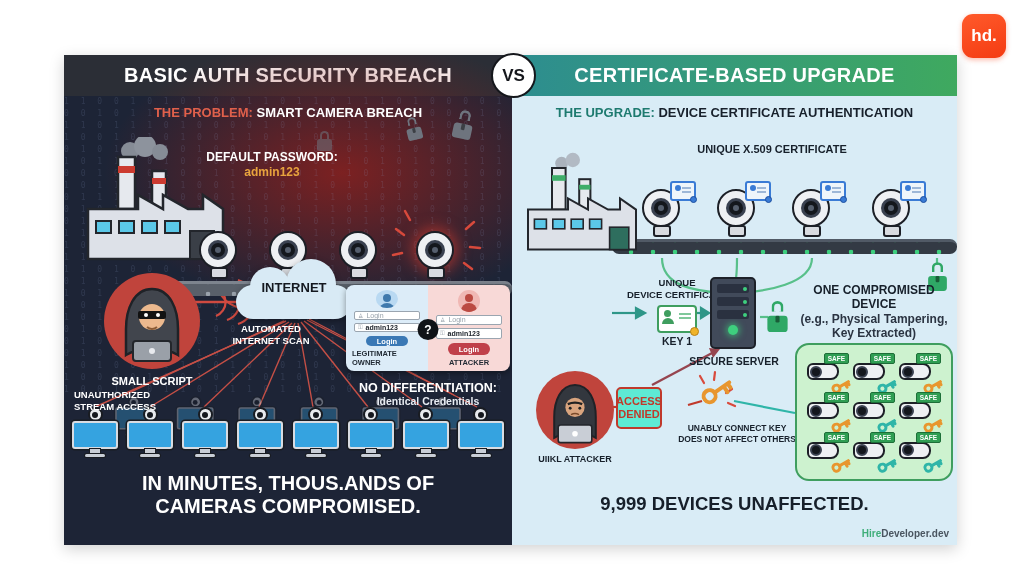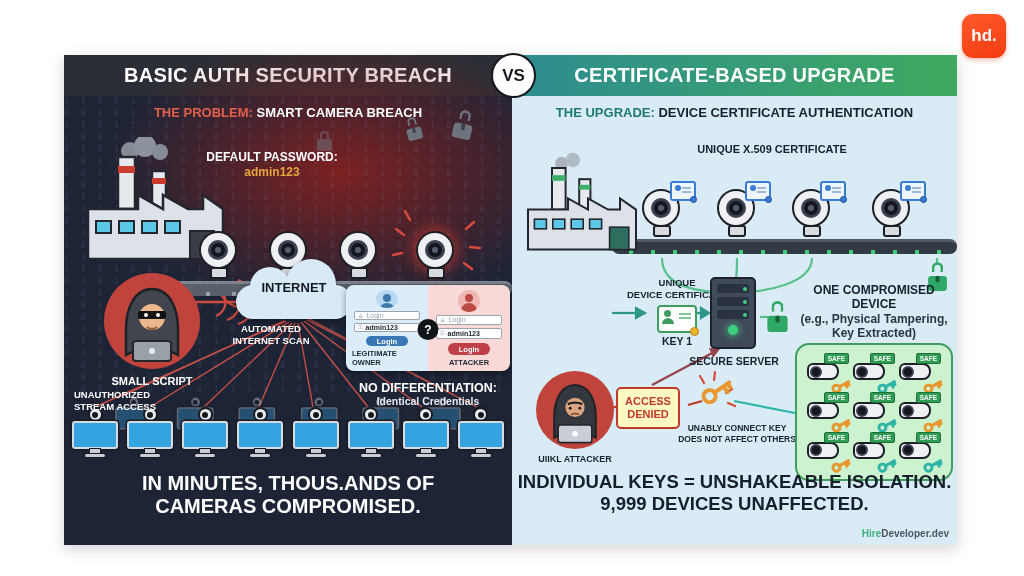--- a/index.html
+++ b/index.html
@@ -169,21 +169,21 @@
   .server .slot::after { content:""; position:absolute; right:2px; top:2.5px; width:4px; height:4px; border-radius:50%; background:#3ecf7e; }
   .server .led { width:10px; height:10px; border-radius:50%; background:#3ecf7e; margin:6px auto 0;
                  box-shadow:0 0 6px 2px rgba(62,207,126,.6); }
   .server-label { position:absolute; left:170px; top:300px; width:104px; text-align:center;
                   font-weight:bold; font-size:10.5px; color:#17202b; z-index:5; }
 
   .compromised { position:absolute; left:282px; top:228px; width:160px; text-align:center; z-index:5; }
   .compromised .b { font-weight:bold; font-size:12px; color:#17202b; }
   .compromised .s { font-weight:bold; font-size:12px; color:#2b3442; margin:1px 6px; }
 
-  .access-denied { position:absolute; left:104px; top:332px; width:64px; height:42px; background:#fef9c3;
+  .access-denied { position:absolute; left:104px; top:332px; width:46px; height:42px; background:#5eead4;
                    border:2px solid #c0392b; border-radius:5px; display:flex; flex-direction:column;
                    align-items:center; justify-content:center; z-index:6;
                    color:#c0392b; font-weight:bold; font-size:11px; line-height:1.15; }
 
   .key-glyph { position:absolute; z-index:6; }
   .unably { position:absolute; left:160px; top:368px; width:130px; text-align:center; font-weight:bold;
             font-size:8.5px; color:#17202b; line-height:1.3; z-index:5; }
 
   .safe-grid { position:absolute; left:283px; top:288px; width:158px; height:138px; background:#cdf2cf;
                border:2.5px solid #3f9e5f; border-radius:14px; z-index:5;
@@ -792,21 +792,20 @@
           </div>
           <div class="safe-badge">SAFE</div>
           <svg style="position:absolute;right:-2px;bottom:-3px;transform:rotate(-30deg);" width="20" height="12" viewBox="0 0 34 20">
             <circle cx="8" cy="10" r="6" fill="none" stroke="#2fb5a8" stroke-width="5"></circle>
             <path d="M14,10 H32 M25,10 v7 M30,10 v5" stroke="#2fb5a8" stroke-width="5" stroke-linecap="round"></path>
           </svg>
         </div>
       </div>
 
     <div class="big-statement right-b">
-      <div>INDIVIDUAL KEYS = UNSHAKEABLE ISOLATION.</div>
       <div>9,999 DEVICES UNAFFECTED.</div>
     </div>
 
     <div class="footer-brand">
       <span class="hire">Hire</span><span class="rest">Developer.dev</span>
     </div>
   </div>
 </div>
 
 </body></html>

